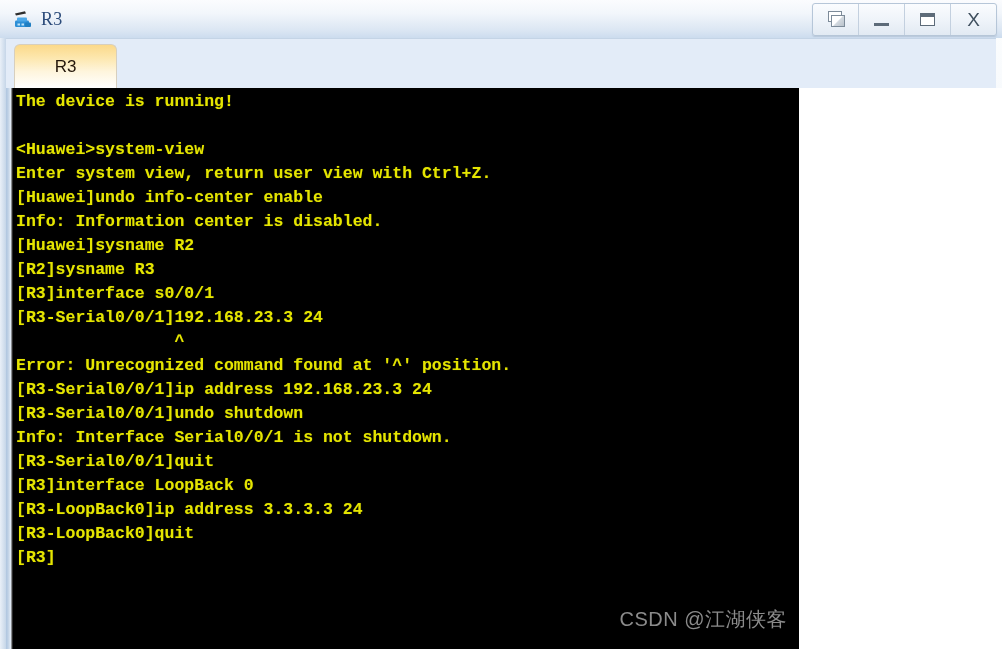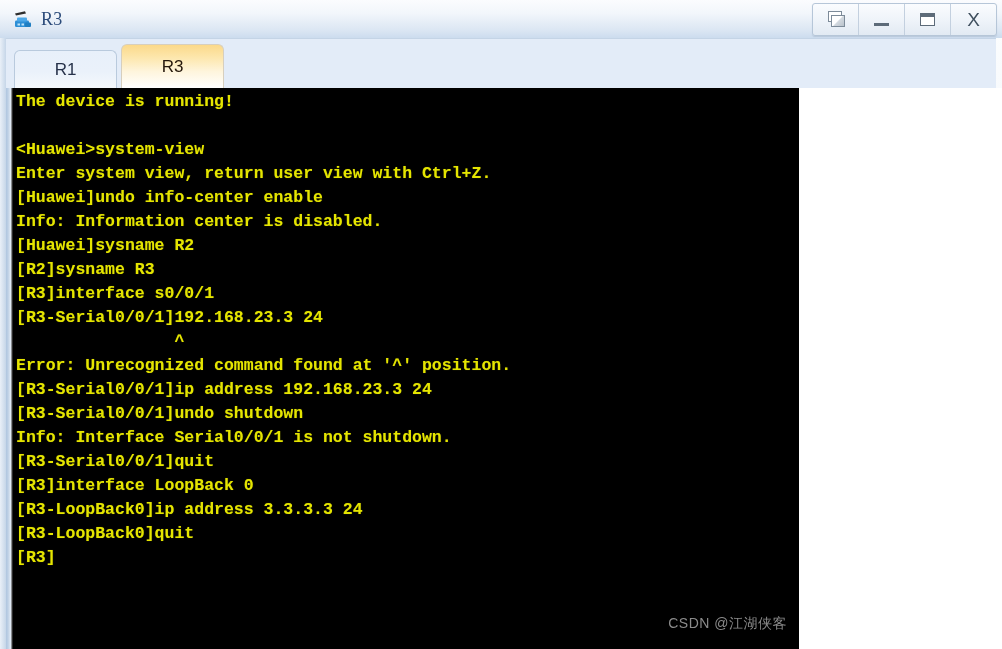--- a/index.html
+++ b/index.html
@@ -208,21 +208,21 @@
     height: 24px;
     white-space: pre;
   }
 
   
   .watermark {
     position: absolute;
     right: 12px;
     bottom: 16px;
     font-family: "Liberation Sans", sans-serif;
-    font-size: 14px;
+    font-size: 20px;
     color: #8b8b8b;
     letter-spacing: .5px;
     white-space: nowrap;
   }
 
   
   .edge-left {
     position: absolute;
     left: 0; top: 38px;
     width: 6px; height: 611px;
@@ -265,23 +265,20 @@
         <span class="ic-max"></span>
       </div>
       <div class="win-btn">
         <span class="ic-close">X</span>
       </div>
     </div>
   </div>
 
   <div class="tabstrip">
     <div class="tabs">
-      <div class="tab inactive">
-        <span>R1</span>
-      </div>
       <div class="tab active">
         <span>R3</span>
       </div>
     </div>
   </div>
 
   <div class="term-wrap">
     <div class="term-gutter"></div>
     <div class="terminal">
       <div class="term-lines" id="term-lines" style="color: rgb(229, 229, 0);"><div class="ln">The device is running!</div><div class="ln">&nbsp;</div><div class="ln">&lt;Huawei&gt;system-view</div><div class="ln">Enter system view, return user view with Ctrl+Z.</div><div class="ln">[Huawei]undo info-center enable</div><div class="ln">Info: Information center is disabled.</div><div class="ln">[Huawei]sysname R2</div><div class="ln">[R2]sysname R3</div><div class="ln">[R3]interface s0/0/1</div><div class="ln">[R3-Serial0/0/1]192.168.23.3 24</div><div class="ln">                ^</div><div class="ln">Error: Unrecognized command found at '^' position.</div><div class="ln">[R3-Serial0/0/1]ip address 192.168.23.3 24</div><div class="ln">[R3-Serial0/0/1]undo shutdown</div><div class="ln">Info: Interface Serial0/0/1 is not shutdown.</div><div class="ln">[R3-Serial0/0/1]quit</div><div class="ln">[R3]interface LoopBack 0</div><div class="ln">[R3-LoopBack0]ip address 3.3.3.3 24</div><div class="ln">[R3-LoopBack0]quit</div><div class="ln">[R3]</div></div>

